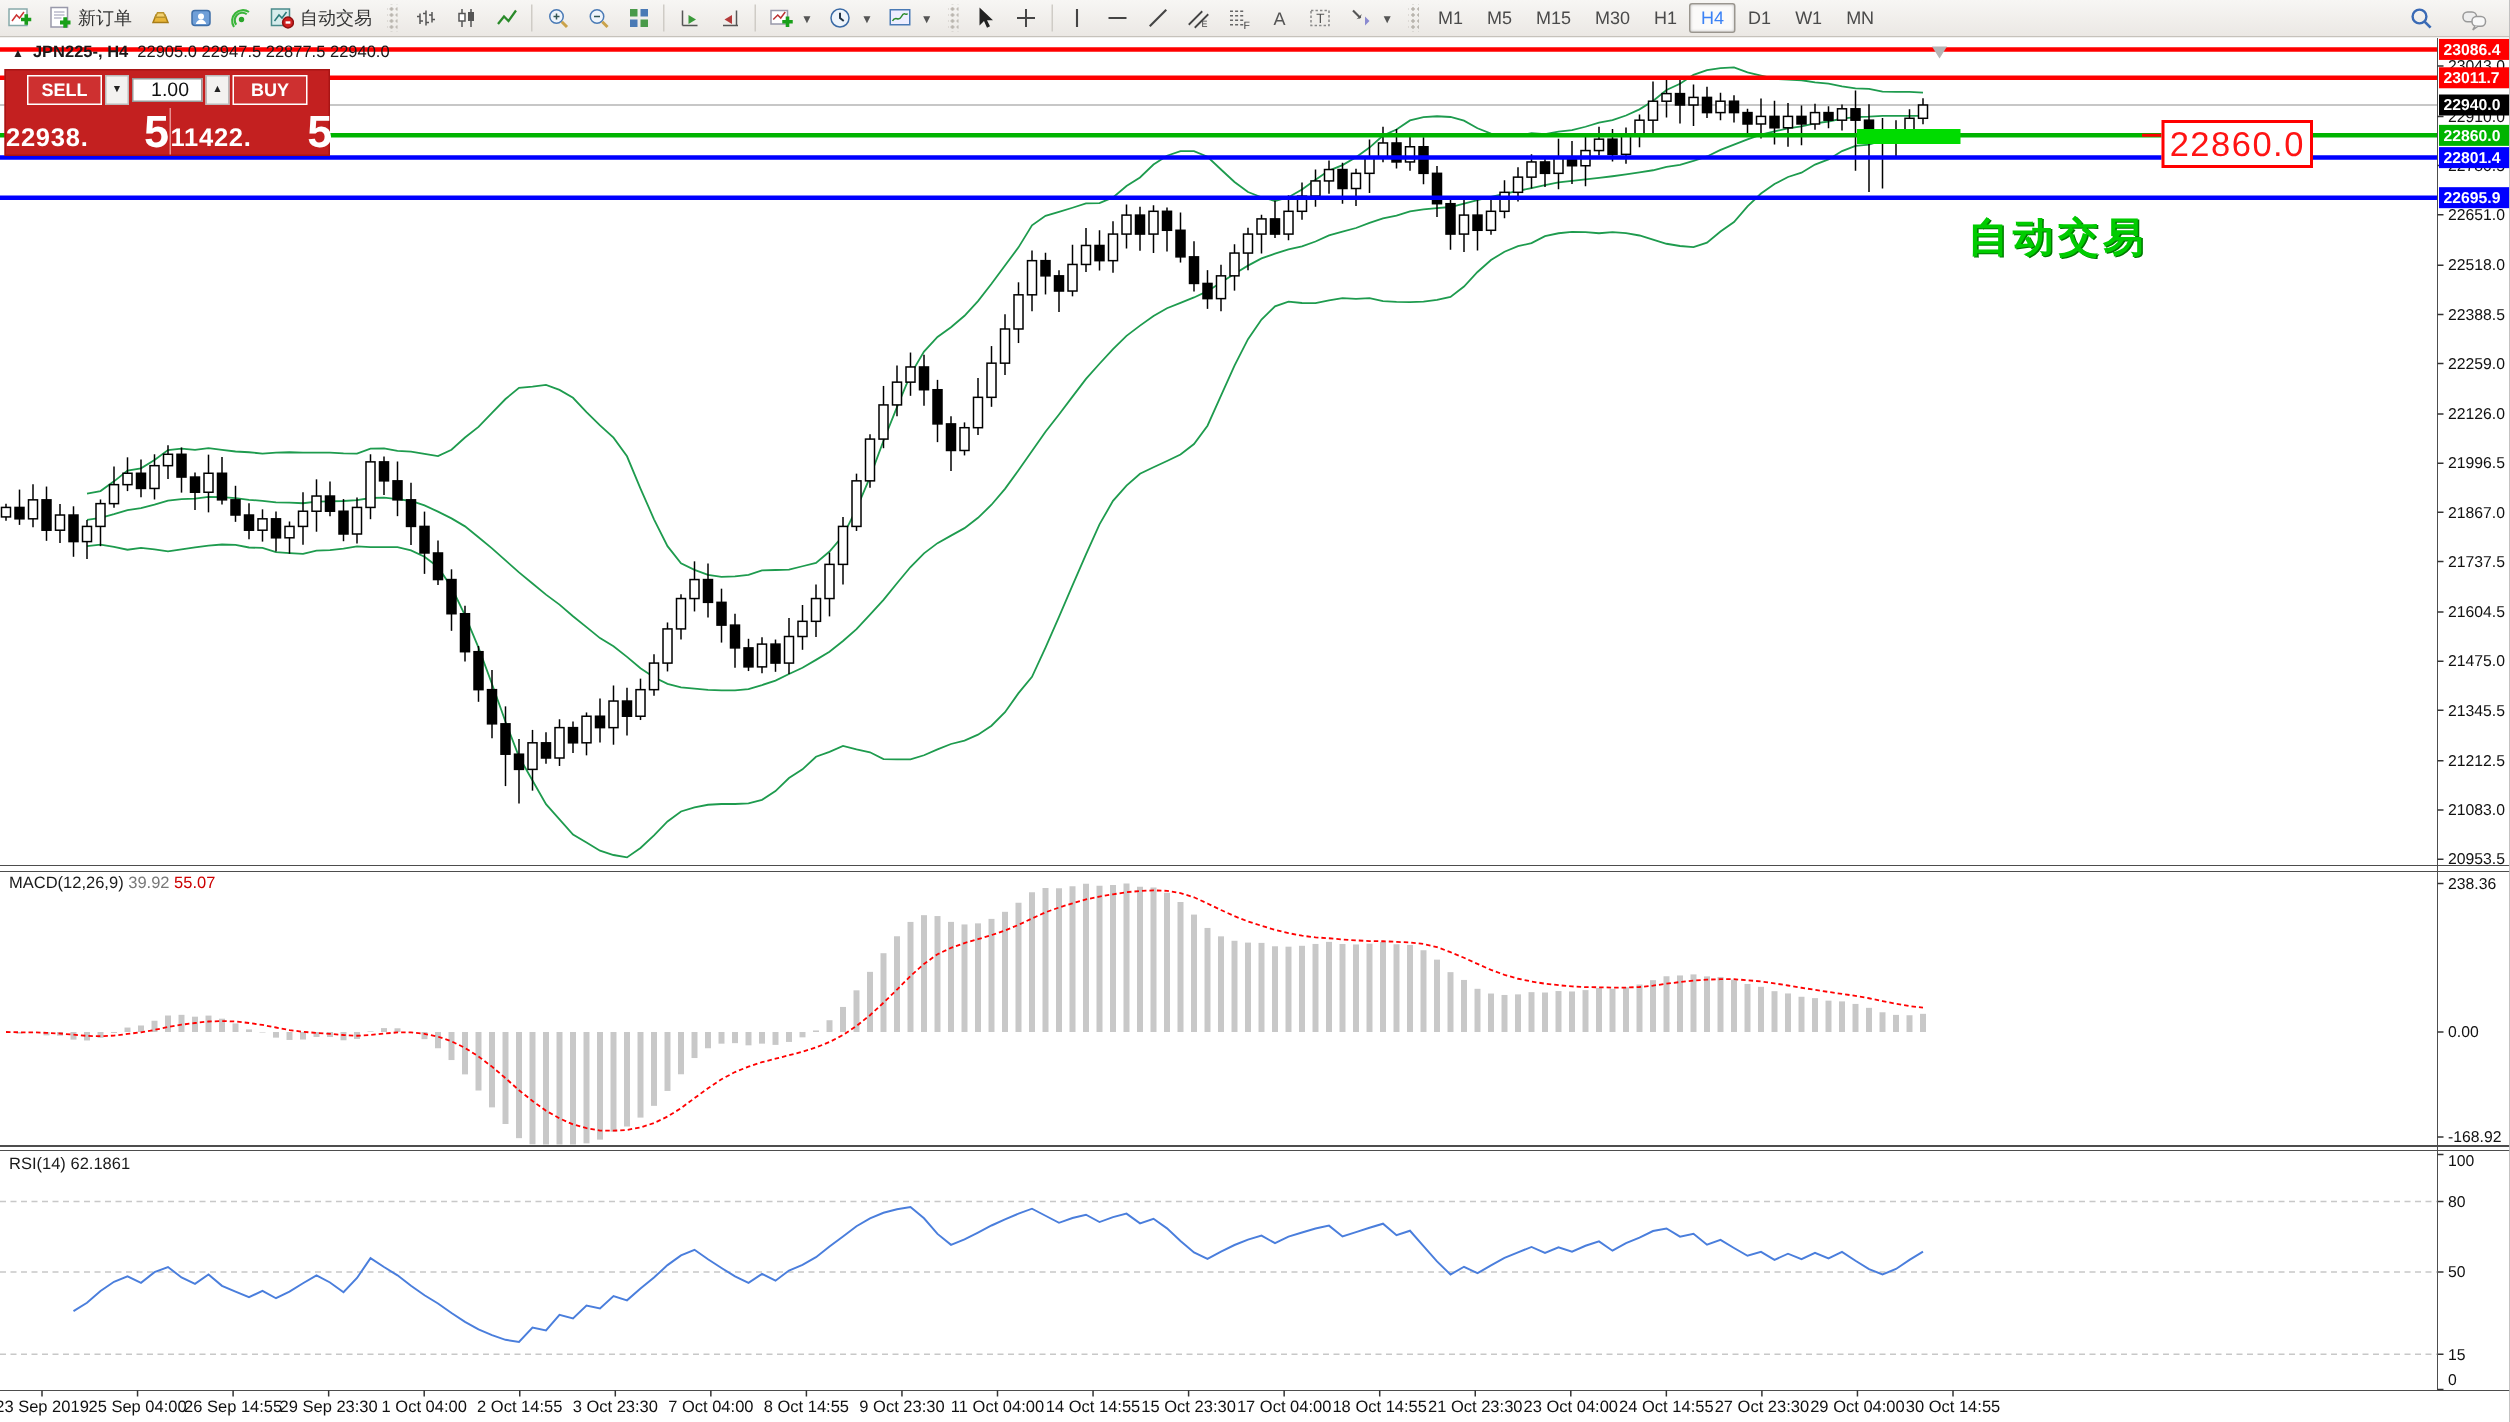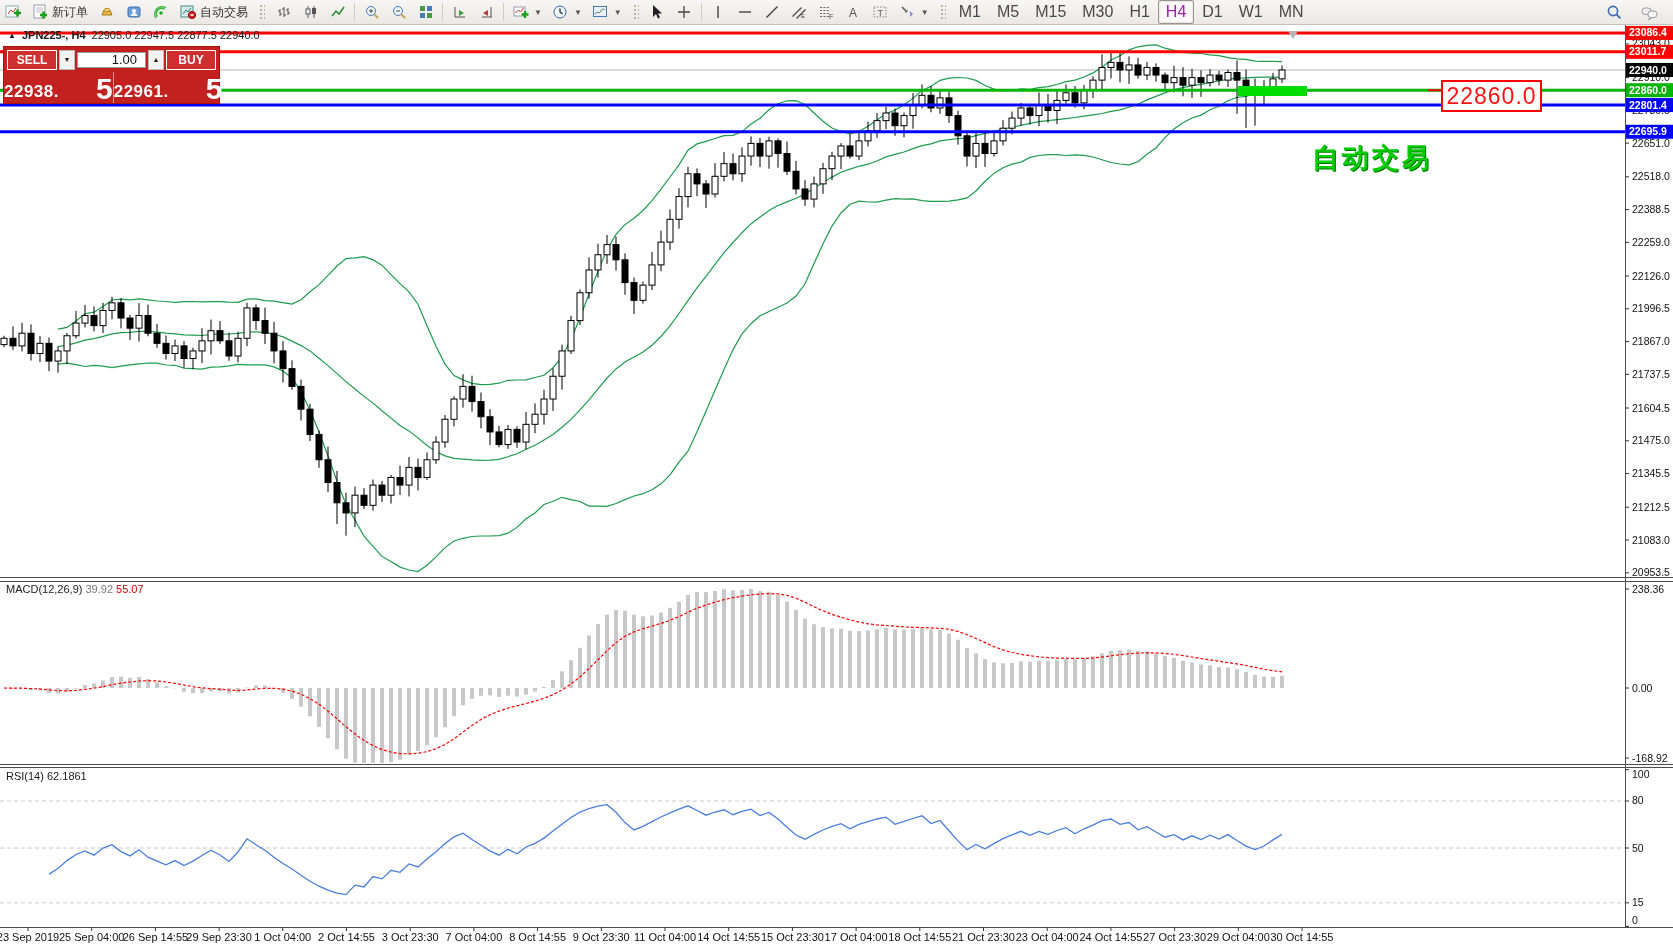--- a/index.html
+++ b/index.html
@@ -19,36 +19,36 @@
   .tb-btn {
     display:flex; align-items:center; gap:4px; height:21px; padding:0 4px;
     border:1px solid transparent; border-radius:2px; cursor:default; white-space:nowrap;
   }
   .grip { width:7px; height:18px; margin:0 2px;
     background-image:radial-gradient(#b9b5ae 1px, transparent 1.2px);
     background-size:4px 4px; background-position:1px 1px; }
   .vsep { width:1px; height:18px; background:#cfccc6; margin:0 3px; }
   .icon16 { width:17px; height:17px; display:inline-flex; align-items:center; justify-content:center; }
   .dd-arrow { font-size:8px; color:#555; margin-left:1px; }
-  .tf-btn { padding:2px 7px; color:#4a4a4a; font-size:16px; border:1px solid transparent; border-radius:2px; }
-  .tf-btn.active { border-color:#9a968f; background:#fbfaf9; box-shadow:inset 0 0 2px #bbb; color:#a21caf; }
+  .tf-btn { padding:2px 7px; color:#4a4a4a; font-size:12px; border:1px solid transparent; border-radius:2px; }
+  .tf-btn.active { border-color:#9a968f; background:#fbfaf9; box-shadow:inset 0 0 2px #bbb; color:#3b82f6; }
   .tb-right { position:absolute; right:10px; top:0; height:25px; display:flex; align-items:center; gap:8px; }
   
   .chart-root { position:absolute; left:0; top:25px; width:1673px; height:923px; background:#fff; }
   #chart-svg { position:absolute; left:0; top:0; }
   svg text { font-family:"Liberation Sans","DejaVu Sans",sans-serif; }
   .chart-title { position:absolute; left:8px; top:4px; font-size:11px; color:#1a1a1a; display:flex; gap:6px; align-items:center; }
   .chart-title .sym { font-weight:bold; }
   .title-marker { font-size:8px; color:#222; }
   
   .trade-panel {
     position:absolute; left:3px; top:21px; width:217px; height:58px;
     background:#c32020; border:1px solid #a81414; color:#fff;
   }
-  .tp-row1 { display:flex; align-items:center; height:25px; padding:2px 3px; gap:2px;text-align:right; }
+  .tp-row1 { display:flex; align-items:center; height:25px; padding:2px 14px; gap:2px;text-align:right; }
   .tp-btn { height:20px; min-width:50px; display:flex; align-items:center; justify-content:center;
     background:#ce3030; border:1px solid #fff; font-size:12px; font-weight:bold; color:#fff; }
   .tp-spin { width:16px; height:20px; background:#f3f2f0; border:1px solid #bbb; color:#222;
     display:flex; align-items:center; justify-content:center; font-size:7px; }
   .tp-vol { flex:1; height:16px; background:#fff; color:#111; font-size:13px;
     display:flex; align-items:center; justify-content:flex-end; padding-right:8px; border:1px solid #999; }
   .tp-row2 { display:flex; height:31px; }
   .tp-half { flex:1; display:flex; align-items:flex-end; justify-content:center; padding-bottom:1px;gap:37px; }
   .tp-half.sell { border-right:1px solid #e89090; }
   .px-main { font-size:17px; font-weight:bold; letter-spacing:0.5px; }
@@ -930,21 +930,21 @@
             <span>▲</span>
           </span>
         <span class="tp-btn">BUY</span>
       </div>
       <div class="tp-row2">
         <div class="tp-half sell">
           <span class="px-main">22938.</span>
           <span class="px-big">5</span>
         </div>
         <div class="tp-half">
-          <span class="px-main">22961.</span>
+          <span class="px-main">11422.</span>
           <span class="px-big">5</span>
         </div>
       </div>
     </div>
 
     <div class="price-callout">22860.0</div>
     <div class="cn-note">自动交易</div>
 
     <div class="pane-label" id="macd-label">
       <span>MACD(12,26,9)</span>

